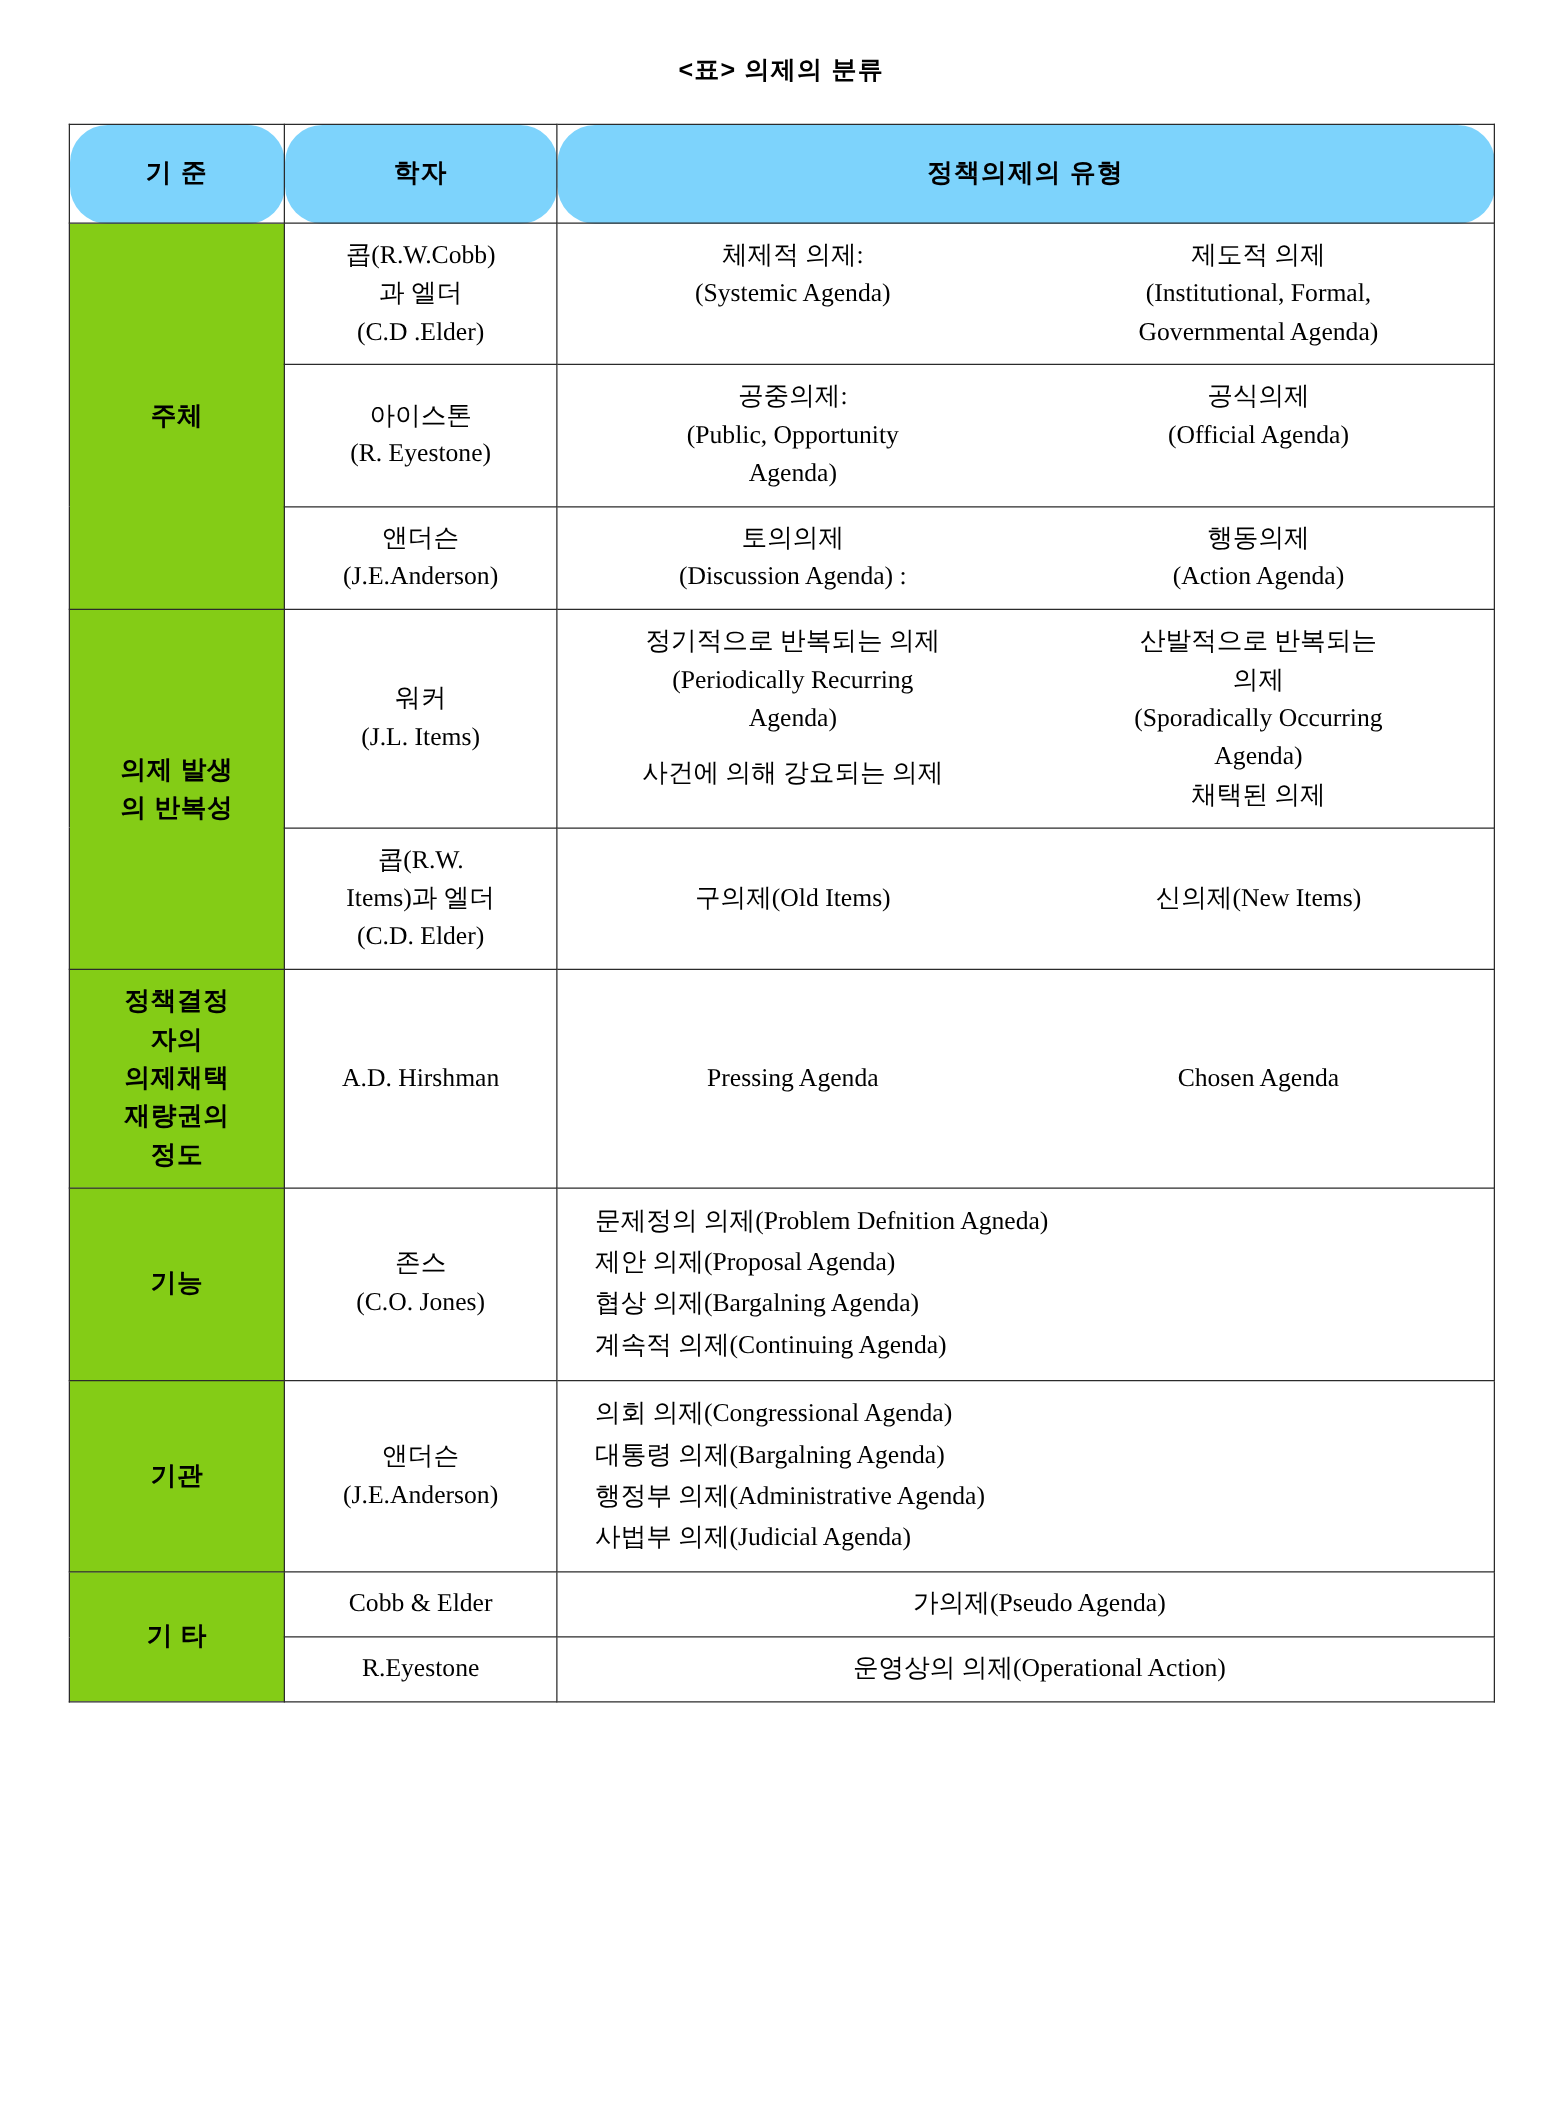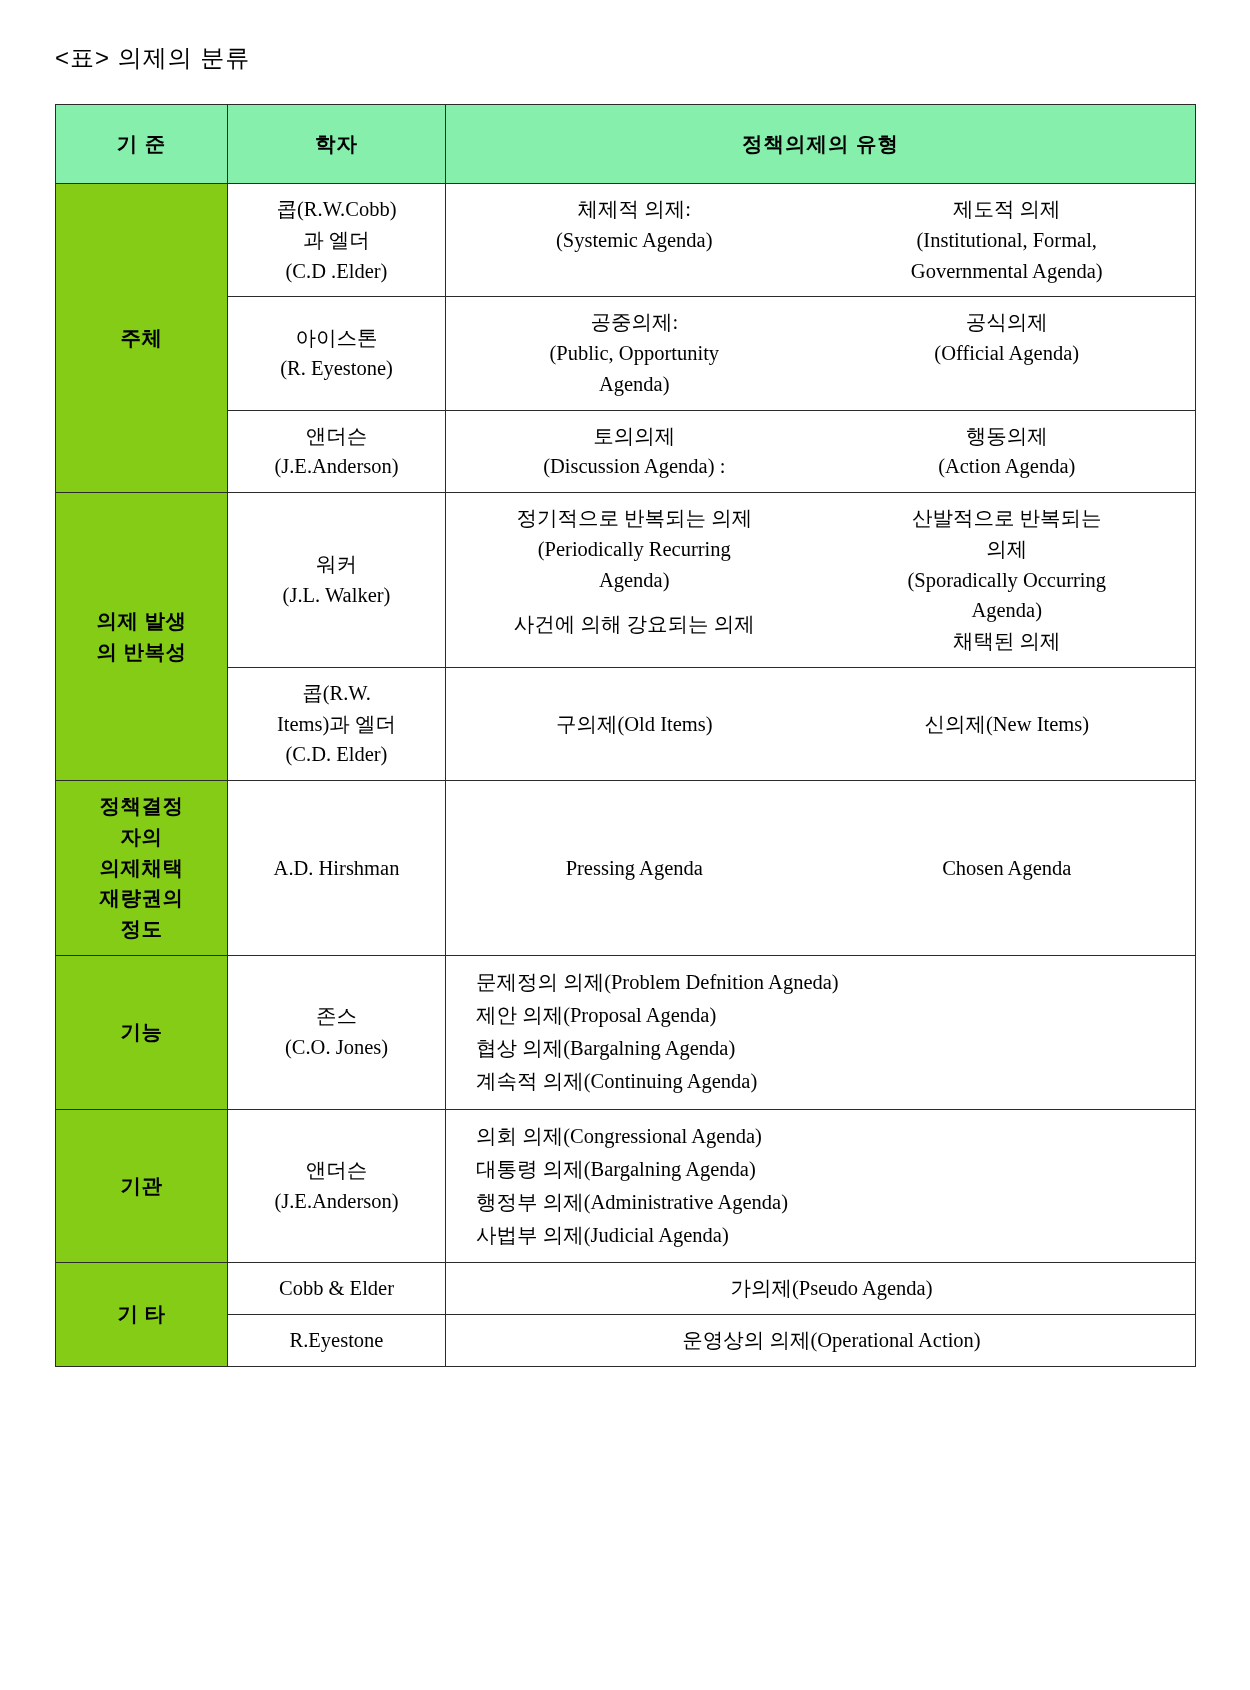--- a/index.html
+++ b/index.html
@@ -12,49 +12,50 @@
     min-height: 1690px;
     font-family: "Liberation Serif", serif;
     color: #000000;
   }
   .page {
     width: 1250px;
     box-sizing: border-box;
     padding: 28px 55px 40px 55px;
   }
   .doc-title {
-    text-align: left;
+    text-align: center;
     font-family: "Liberation Sans", sans-serif;
-    font-weight: normal;
-    font-size: 24px;
+    font-weight: bold;
+    font-size: 20px;
     letter-spacing: 1px;
     margin: 14px 0 30px 0;
   }
   table.agenda-table {
     border-collapse: collapse;
     width: 1140px;
     table-layout: fixed;
     border: 1.6px solid #2b2b2b;
   }
   table.agenda-table td,
   table.agenda-table th {
     border: 1.1px solid #2b2b2b;
     vertical-align: middle;
     padding: 10px 8px;
     font-size: 20.5px;
     line-height: 1.5;
   }
   thead th {
-    background: #86efac;
+    background: #7dd3fc;
     font-family: "Liberation Sans", sans-serif;
     font-weight: bold;
     font-size: 21px;
     text-align: center;
     height: 58px;
     letter-spacing: 1px;
+    border-radius: 30px;
   }
   .col-criteria { width: 172px; }
   .col-scholar  { width: 218px; }
   .col-types    { width: 750px; }
 
   td.criteria-cell {
     background: #84cc16;
     text-align: center;
     font-family: "Liberation Sans", sans-serif;
     font-weight: bold;
@@ -175,21 +176,21 @@
         </td>
       </tr>
 
       <tr>
         <td class="criteria-cell" rowspan="2">
           <div>의제 발생</div>
           <div>의 반복성</div>
         </td>
         <td class="scholar-cell">
           <div>워커</div>
-          <div>(J.L. Walker)</div>
+          <div>(J.L. Items)</div>
         </td>
         <td class="types-cell">
           <div class="two-col">
             <div class="left">
               <div>정기적으로 반복되는 의제</div>
               <div>(Periodically Recurring</div>
               <div>Agenda)</div>
               <div class="extra-row-space"></div>
               <div>사건에 의해 강요되는 의제</div>
             </div>

